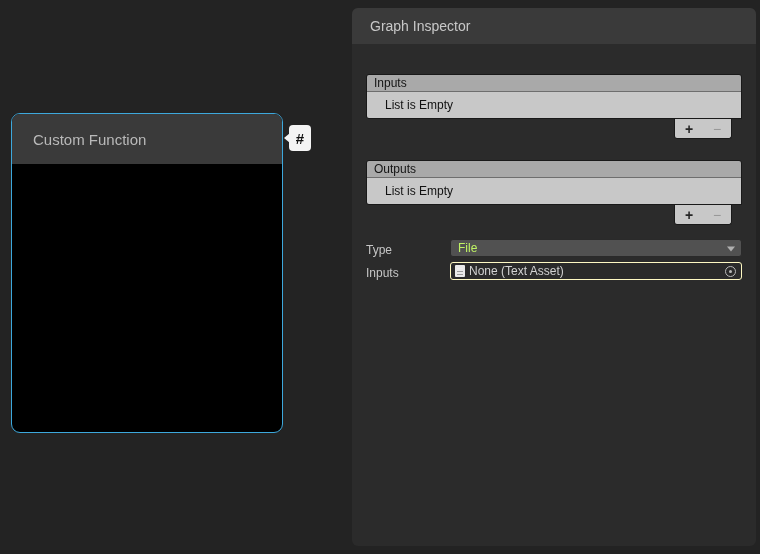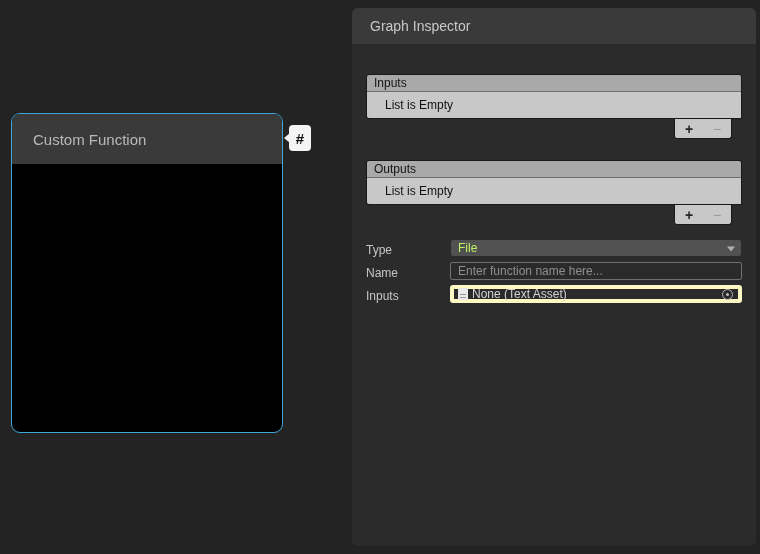--- a/index.html
+++ b/index.html
@@ -100,21 +100,21 @@
   }
 
   .text-input {
     flex:1; background:#2a2a2a; border:1px solid #6f6f6f; border-radius:2px;
     color:#d0d0d0; padding:0 7px; font-size:12px; height:18px;
     font-family:"Liberation Sans", sans-serif; outline:none;
   }
   .text-input::placeholder { color:#8f8f8f; }
 
   .objfield {
-    flex:1; background:#2a2a2a; border:4px solid #fef9c3; border-radius:3px;
+    flex:1; background:#2a2a2a; border:1px solid #fef9c3; border-radius:3px;
     display:flex; align-items:center; padding:0 4px; color:#d2d2d2; font-size:12px;
   }
   .doc-icon {
     width:10px; height:12px; margin-right:4px; border-radius:1px;
     background:
       linear-gradient(#eee 0 1.5px, transparent 1.5px) no-repeat 2px 3px / 6px 1.5px,
       linear-gradient(#9a9a9a 0 1.5px, transparent 1.5px) no-repeat 2px 6px / 6px 1.5px,
       linear-gradient(#9a9a9a 0 1.5px, transparent 1.5px) no-repeat 2px 9px / 6px 1.5px,
       #e9e9e9;
   }
@@ -180,26 +180,20 @@
       <div class="frow">
         <div class="flabel">Type</div>
         <div class="fctrl">
           <div class="dropdown">
             <span>File</span>
           </div>
           <i class="arrow-down"></i>
         </div>
       </div>
 
-      <div class="frow">
-        <div class="flabel">Name</div>
-        <div class="fctrl">
-          <input type="text" class="text-input" placeholder="Enter function name here..." style="">
-        </div>
-      </div>
 
       <div class="frow">
         <div class="flabel">Inputs</div>
         <div class="fctrl">
           <div class="objfield">
             <span class="doc-icon"></span>
             <span class="obj-label">None (Text Asset)</span>
             <span class="picker-icon">
                 <span></span>
               </span>

